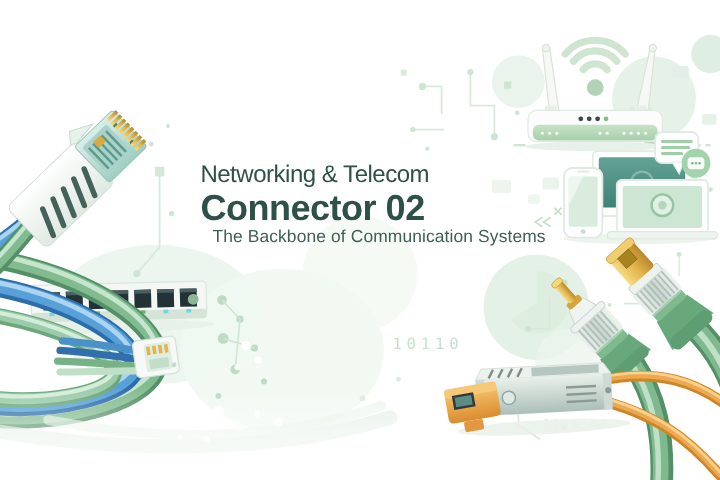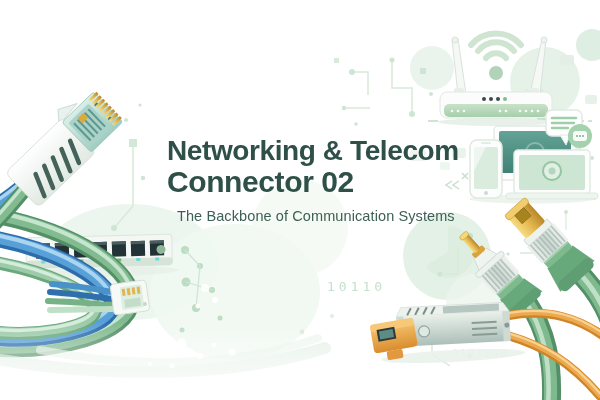--- a/index.html
+++ b/index.html
@@ -2,23 +2,23 @@
 <html><head>
 <meta charset="utf-8">
 <style>
   html,body{margin:0;padding:0;background:#fff;}
   .stage{
     position:relative;width:600px;height:400px;overflow:hidden;background:#ffffff;
     font-family:"Liberation Sans",sans-serif;
   }
   .stage svg{position:absolute;inset:0;display:block;}
   .title-block{position:absolute;left:167px;top:136px;color:#2e5048;}
-  .title-line1{font-size:28px;font-weight:700;letter-spacing:-0.4px;line-height:1.05;white-space:nowrap;}
+  .title-line1{font-size:20px;font-weight:400;letter-spacing:-0.4px;line-height:1.05;white-space:nowrap;}
   .title-line2{font-size:30px;font-weight:700;letter-spacing:-0.4px;line-height:1.1;margin-top:0;white-space:nowrap;}
-  .subtitle{font-size:14.5px;font-weight:400;color:#3e5f56;margin-top:10px;margin-left:10px;letter-spacing:0.1px;white-space:nowrap;}
+  .subtitle{font-size:14.5px;font-weight:400;color:#3e5f56;margin-left:10px;letter-spacing:0.1px;white-space:nowrap;}
   .bin1{font-family:"DejaVu Sans Mono",monospace;font-size:13px;fill:#c7e0cd;letter-spacing:4px;}
   .bin2{font-family:"DejaVu Sans Mono",monospace;font-size:10px;fill:#d8eadd;letter-spacing:2px;opacity:.8;}
   .bin3{font-family:"DejaVu Sans Mono",monospace;font-size:9px;fill:#d4e8d8;letter-spacing:2px;opacity:.9;}
   .trace{stroke:#d7ead9;stroke-width:1.5;fill:none;}
   .dot{fill:#cfe5d4;}
   .gdot{fill:#bcdcc3;}
   .wdot{fill:#ffffff;}
 </style>
 </head>
 <body>

